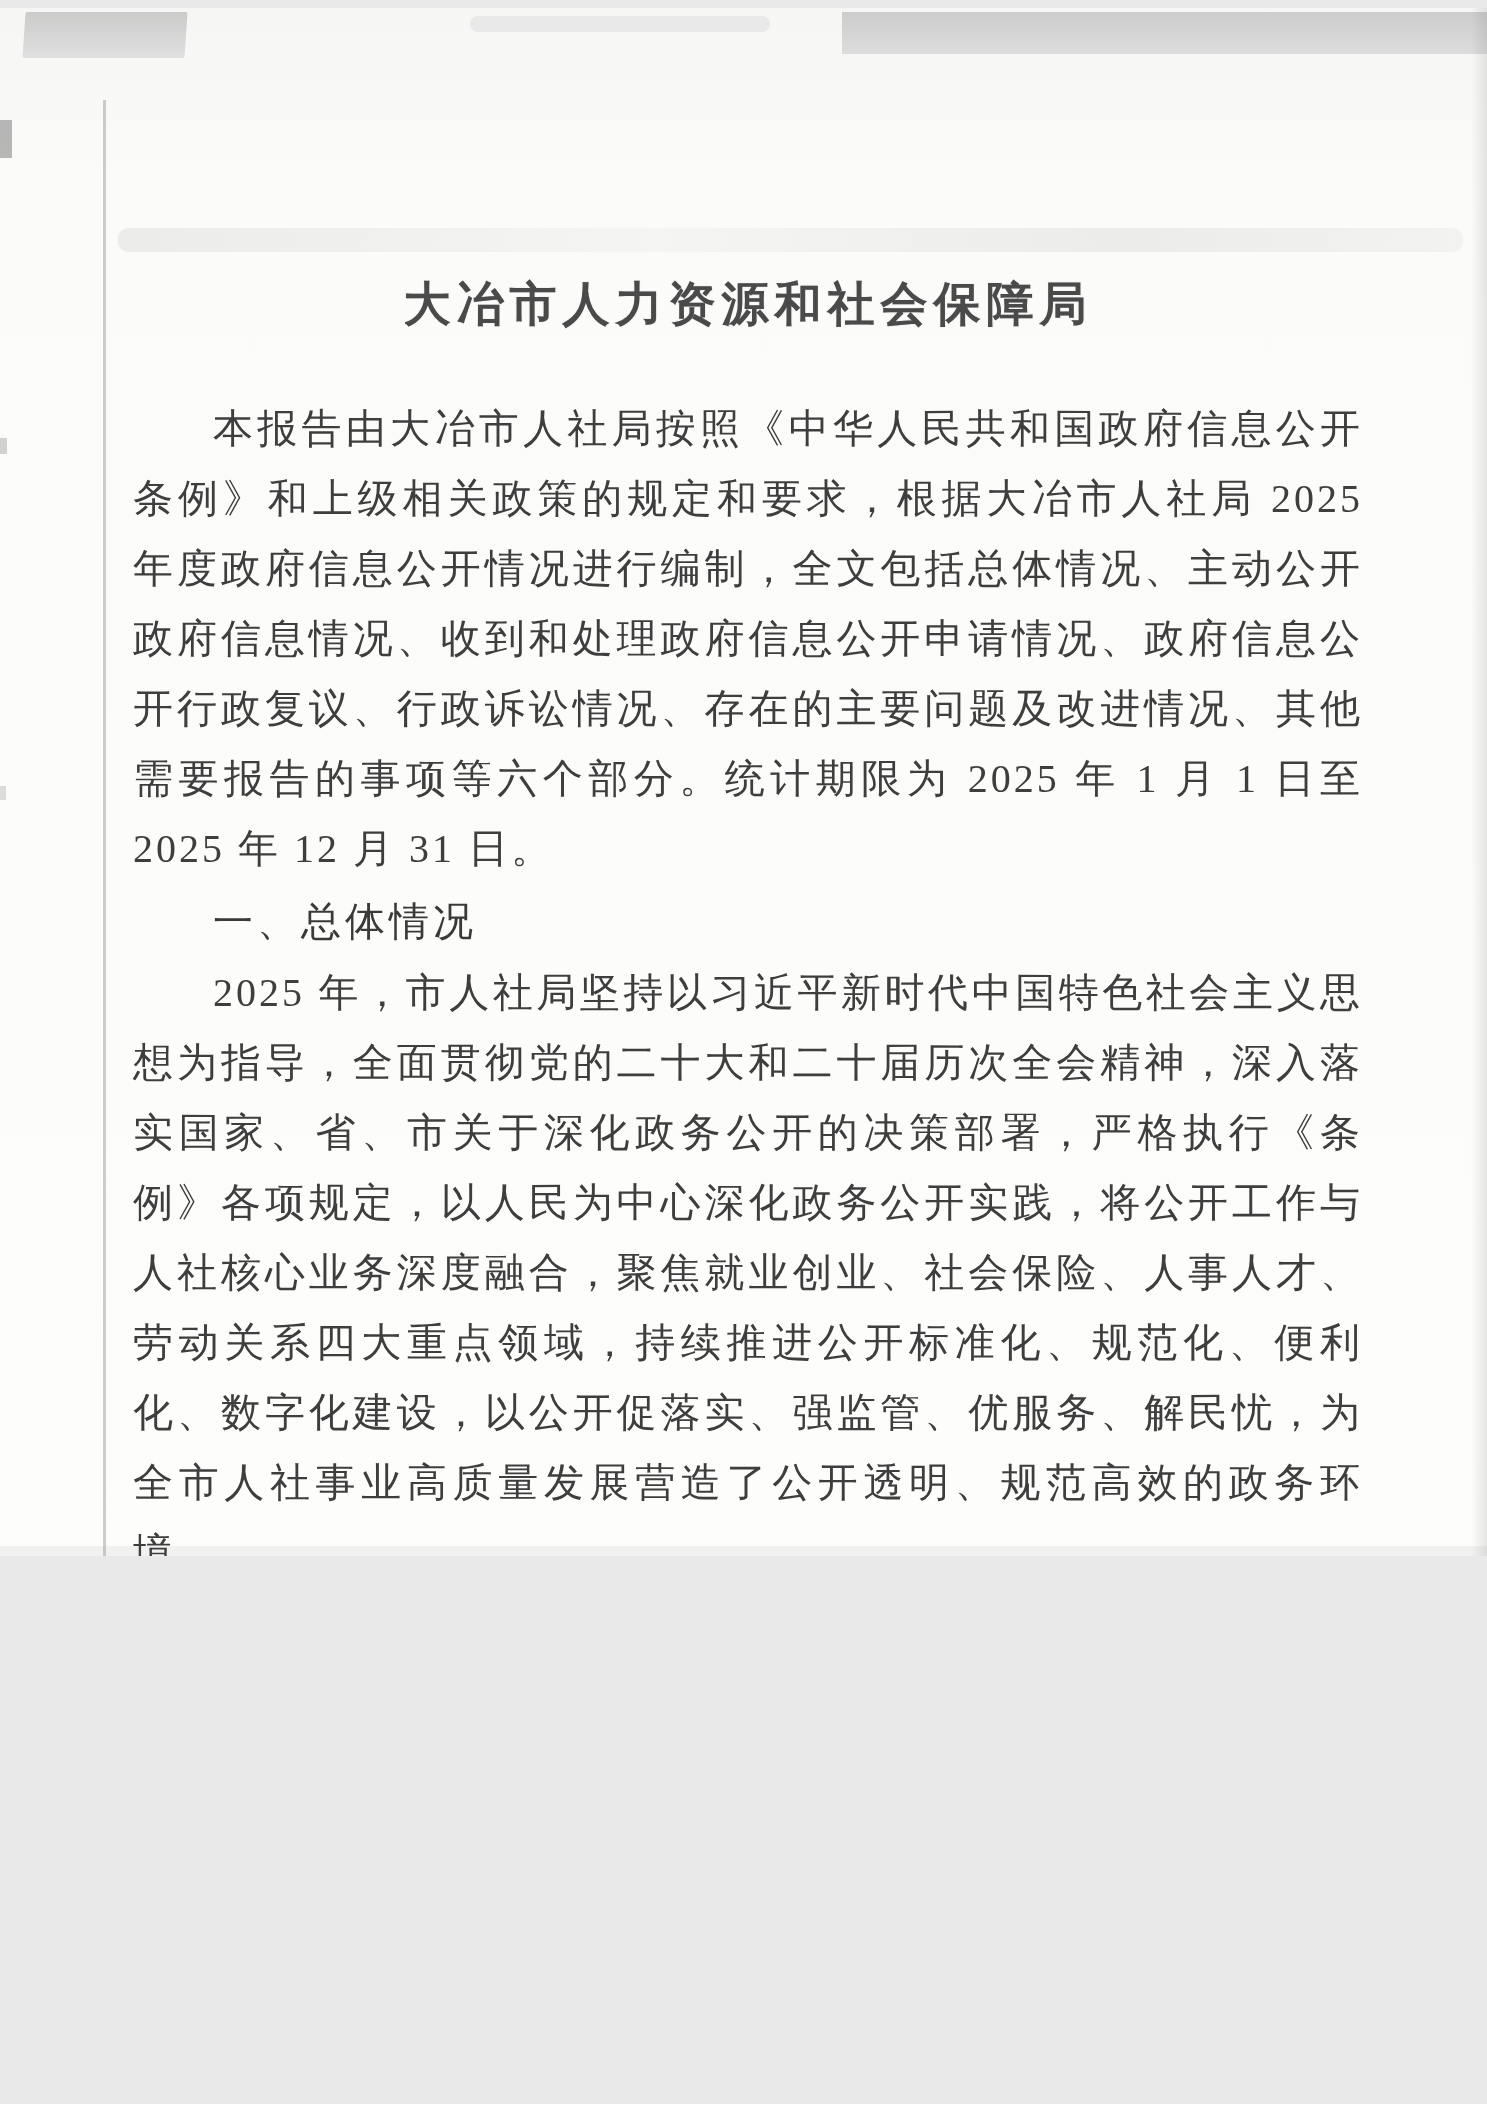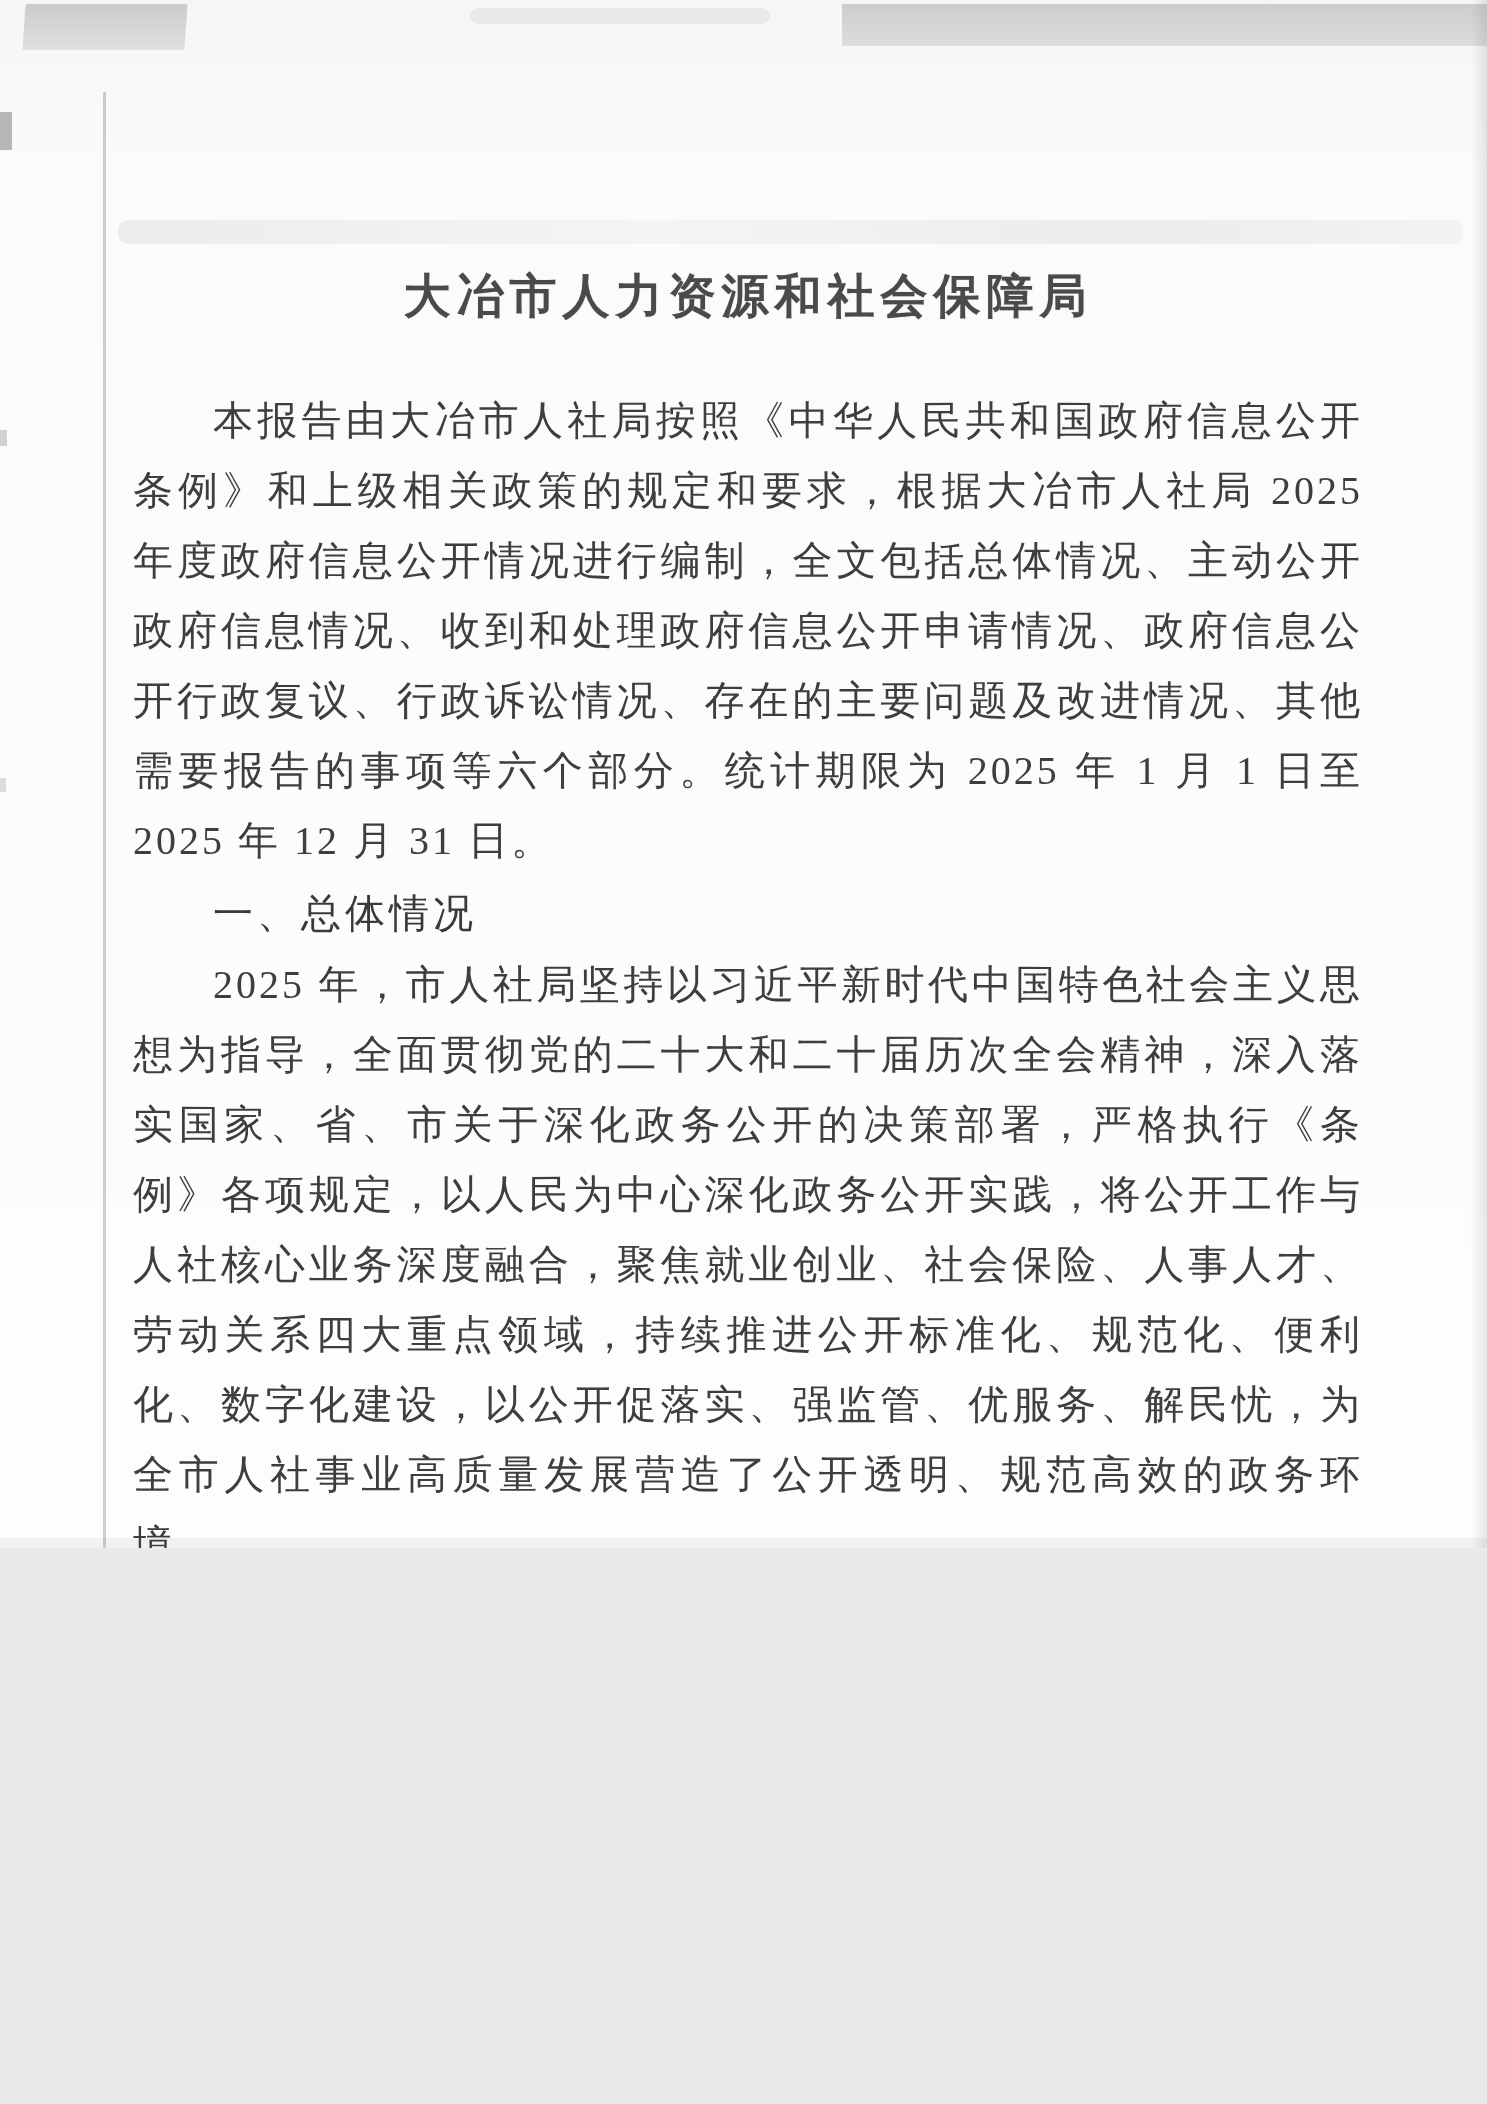--- a/index.html
+++ b/index.html
@@ -1,20 +1,20 @@
 <!DOCTYPE html>
 <html lang="zh"><head>
 <meta charset="utf-8">
 <style>
   * { margin:0; padding:0; box-sizing:border-box; }
   html,body { background:#e9e9e9; }
   .page {
     position:relative;
     width:1487px; height:1548px;
-    margin:0 auto;
+    margin:8px auto;
     background:linear-gradient(180deg,#f6f6f5 0%, #fbfbfa 12%, #fcfcfb 60%, #fdfdfc 100%);
     overflow:hidden;
     font-family:"Liberation Serif","DejaVu Serif",serif;
   }
 
   
   .art { position:absolute; pointer-events:none; }
   .art-top-left   { left:24px;  top:4px;  width:162px; height:46px;
                     background:linear-gradient(180deg,#bdbdbd,#d8d8d8); opacity:.75;
                     transform:skewX(-4deg); border-radius:2px; }

